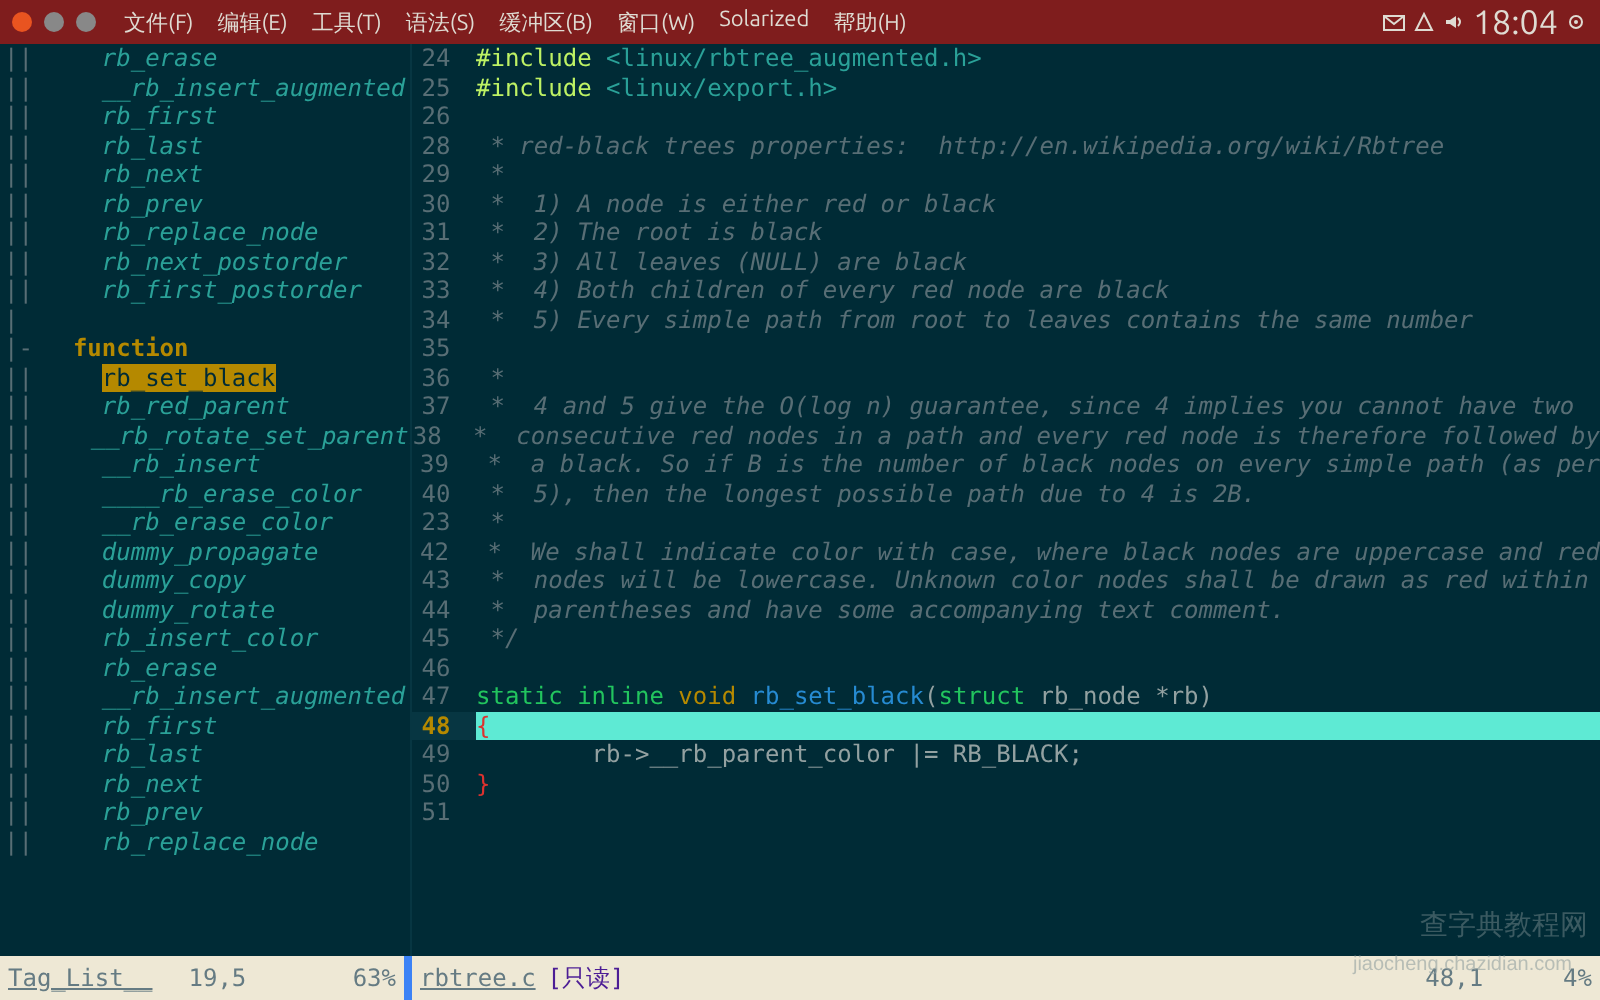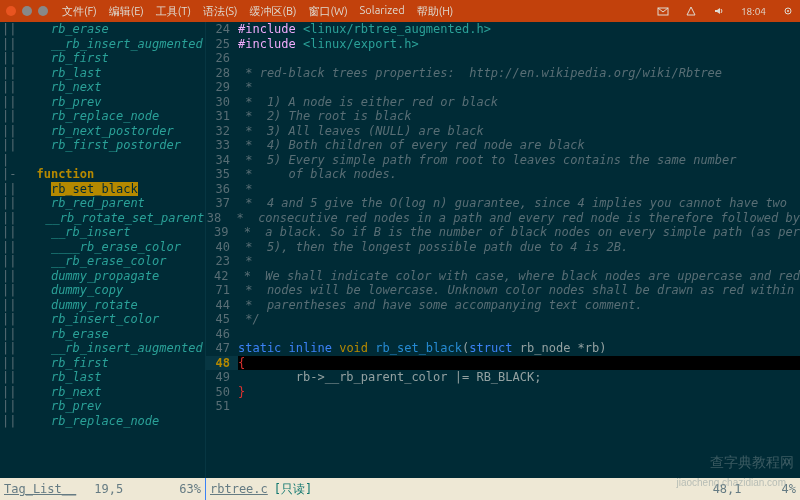--- a/index.html
+++ b/index.html
@@ -1,49 +1,49 @@
 <!DOCTYPE html>
 <html><head>
 <meta charset="utf-8">
 <style>
 * { margin:0; padding:0; box-sizing:border-box; }
 body { font-family:"DejaVu Sans Mono","Consolas",monospace; font-size:12px; background:#002b36; color:#839496; width:800px; height:500px; overflow:hidden; }
-.topbar { height:22px; background:#c2410c; display:flex; align-items:center; padding:0 6px; color:#dfdbd2; font-family:"Ubuntu",sans-serif; font-size:11px; }
+.topbar { height:22px; background:#7f1d1d; display:flex; align-items:center; padding:0 6px; color:#dfdbd2; font-family:"Ubuntu",sans-serif; font-size:11px; }
 .win-btns { display:flex; gap:6px; margin-right:10px; }
 .win-btn { width:10px; height:10px; border-radius:50%; }
 .wb-close { background:#e95420; }
 .wb-min { background:#888; }
 .wb-max { background:#888; }
 .menus { display:flex; gap:4px; }
 .menus span { padding:0 4px; }
-.sys { margin-left:auto; display:flex; gap:16px; align-items:center; font-size:10px; }
+.sys { margin-left:auto; display:flex; gap:3px; align-items:center; font-size:17px; }
 .sys svg { fill:#dfdbd2; }
 .editor { display:flex; height:456px; }
 .sidebar { width:206px; background:#002b36; overflow:hidden; border-right:1px solid #073642; }
 .sb-line { height:14.5px; display:flex; align-items:center; white-space:pre; }
 .fold { color:#586e75; width:22px; text-align:left; padding-left:2px; }
 .tag { color:#2aa198;font-style:italic; }
 .heading { color:#b58900; font-weight:bold; }
 .sel-tag { background:#b58900; color:#002b36; }
 .indent { display:inline-block; }
 .main { flex:1; background:#002b36; overflow:hidden; position:relative; }
 .code-line { height:14.5px; display:flex; align-items:center; white-space:pre; }
-.lineno { width:32px; text-align:right; padding-right:8px; color:#586e75; }
+.lineno { width:32px; text-align:center; padding-right:8px; color:#586e75; }
 .lineno-cur { color:#b58900; font-weight:bold; background:#073642; }
-.code-line.current { background:#000000; }
-.c-pp { color:#f0abfc;text-align:center; }
+.code-line.current { background:#5eead4; }
+.c-pp { color:#bef264;text-align:center; }
 .c-str { color:#2aa198; }
 .c-cmt { color:#586e75; font-style:italic; }
-.c-kw { color:#3b82f6; }
+.c-kw { color:#22c55e; }
 .c-type { color:#b58900; }
 .c-fn { color:#268bd2; }
 .c-brace { color:#dc322f; }
 .c-txt { color:#93a1a1; }
 .statusbar { height:22px; background:#eee8d5; display:flex; font-size:12px; color:#657b83; }
-.sb-left { width:206px; display:flex; align-items:center; padding:0 4px; border-right:1px solid #3b82f6;justify-content:flex-end; }
+.sb-left { width:206px; display:flex; align-items:center; padding:0 4px; border-right:4px solid #3b82f6;justify-content:flex-end; }
 .sb-right { flex:1; display:flex; align-items:center; padding:0 4px; }
 .sb-fn { text-decoration:underline; }
 .sb-pos { margin-left:auto; }
 .watermark { position:absolute; right:6px; bottom:28px; color:#839496; font-size:14px; opacity:.45; font-family:sans-serif; pointer-events:none; }
 .watermark2 { position:absolute; right:14px; bottom:12px; color:#93a1a1; font-size:10px; opacity:.6; font-family:Liberation Sans, sans-serif; pointer-events:none; }
 </style>
 </head>
 <body>
 
 <div class="topbar">
@@ -117,48 +117,48 @@
       <div class="code-line"><span class="lineno">24</span><span><span class="c-pp">#include </span><span class="c-str">&lt;linux/rbtree_augmented.h&gt;</span></span></div>
       <div class="code-line"><span class="lineno">25</span><span><span class="c-pp">#include </span><span class="c-str">&lt;linux/export.h&gt;</span></span></div>
       <div class="code-line"><span class="lineno">26</span><span></span></div>
       <div class="code-line"><span class="lineno">28</span><span><span class="c-cmt"> * red-black trees properties:  http://en.wikipedia.org/wiki/Rbtree</span></span></div>
       <div class="code-line"><span class="lineno">29</span><span><span class="c-cmt"> *</span></span></div>
       <div class="code-line"><span class="lineno">30</span><span><span class="c-cmt"> *  1) A node is either red or black</span></span></div>
       <div class="code-line"><span class="lineno">31</span><span><span class="c-cmt"> *  2) The root is black</span></span></div>
       <div class="code-line"><span class="lineno">32</span><span><span class="c-cmt"> *  3) All leaves (NULL) are black</span></span></div>
       <div class="code-line"><span class="lineno">33</span><span><span class="c-cmt"> *  4) Both children of every red node are black</span></span></div>
       <div class="code-line"><span class="lineno">34</span><span><span class="c-cmt"> *  5) Every simple path from root to leaves contains the same number</span></span></div>
-      <div class="code-line"><span class="lineno">35</span><span><span class="c-cmt"> *     of black nodes.</span></span></div>
+      <div class="code-line"><span class="lineno">35</span></div>
       <div class="code-line"><span class="lineno">36</span><span><span class="c-cmt"> *</span></span></div>
       <div class="code-line"><span class="lineno">37</span><span><span class="c-cmt"> *  4 and 5 give the O(log n) guarantee, since 4 implies you cannot have two</span></span></div>
       <div class="code-line"><span class="lineno">38</span><span><span class="c-cmt"> *  consecutive red nodes in a path and every red node is therefore followed by</span></span></div>
       <div class="code-line"><span class="lineno">39</span><span><span class="c-cmt"> *  a black. So if B is the number of black nodes on every simple path (as per</span></span></div>
       <div class="code-line"><span class="lineno">40</span><span><span class="c-cmt"> *  5), then the longest possible path due to 4 is 2B.</span></span></div>
       <div class="code-line"><span class="lineno">23</span><span><span class="c-cmt"> *</span></span></div>
       <div class="code-line"><span class="lineno">42</span><span><span class="c-cmt"> *  We shall indicate color with case, where black nodes are uppercase and red</span></span></div>
-      <div class="code-line"><span class="lineno">71</span><span><span class="c-cmt"> *  nodes will be lowercase. Unknown color nodes shall be drawn as red within</span></span></div>
+      <div class="code-line"><span class="lineno">43</span><span><span class="c-cmt"> *  nodes will be lowercase. Unknown color nodes shall be drawn as red within</span></span></div>
       <div class="code-line"><span class="lineno">44</span><span><span class="c-cmt"> *  parentheses and have some accompanying text comment.</span></span></div>
       <div class="code-line"><span class="lineno">45</span><span><span class="c-cmt"> */</span></span></div>
       <div class="code-line"><span class="lineno">46</span><span></span></div>
       <div class="code-line"><span class="lineno">47</span><span><span class="c-kw">static inline </span><span class="c-type">void </span><span class="c-fn">rb_set_black</span><span class="c-txt">(</span><span class="c-kw">struct </span><span class="c-txt">rb_node *rb)</span></span></div>
       <div class="code-line current"><span class="lineno lineno-cur">48</span><span><span class="c-brace">{</span></span></div>
       <div class="code-line"><span class="lineno">49</span><span><span class="c-txt">        rb-&gt;__rb_parent_color |= RB_BLACK;</span></span></div>
       <div class="code-line"><span class="lineno">50</span><span><span class="c-brace">}</span></span></div>
       <div class="code-line"><span class="lineno">51</span><span></span></div>
     </div>
 </div>
 
 <div class="statusbar">
   <div class="sb-left">
     <span class="sb-fn">Tag_List__</span>
     <span style="margin-left:18px">19,5</span>
     <span class="sb-pos">63%</span>
   </div>
   <div class="sb-right">
     <span class="sb-fn">rbtree.c</span>
-    <span style="margin-left:6px;color:#0f766e">[只读]</span>
+    <span style="margin-left:6px;color:#4c1d95">[只读]</span>
     <span class="sb-pos" style="margin-right:40px">48,1</span>
     <span>4%</span>
   </div>
 </div>
 
 <div class="watermark">查字典教程网</div>
 <div class="watermark2">jiaocheng.chazidian.com</div>
 
 </body></html>

